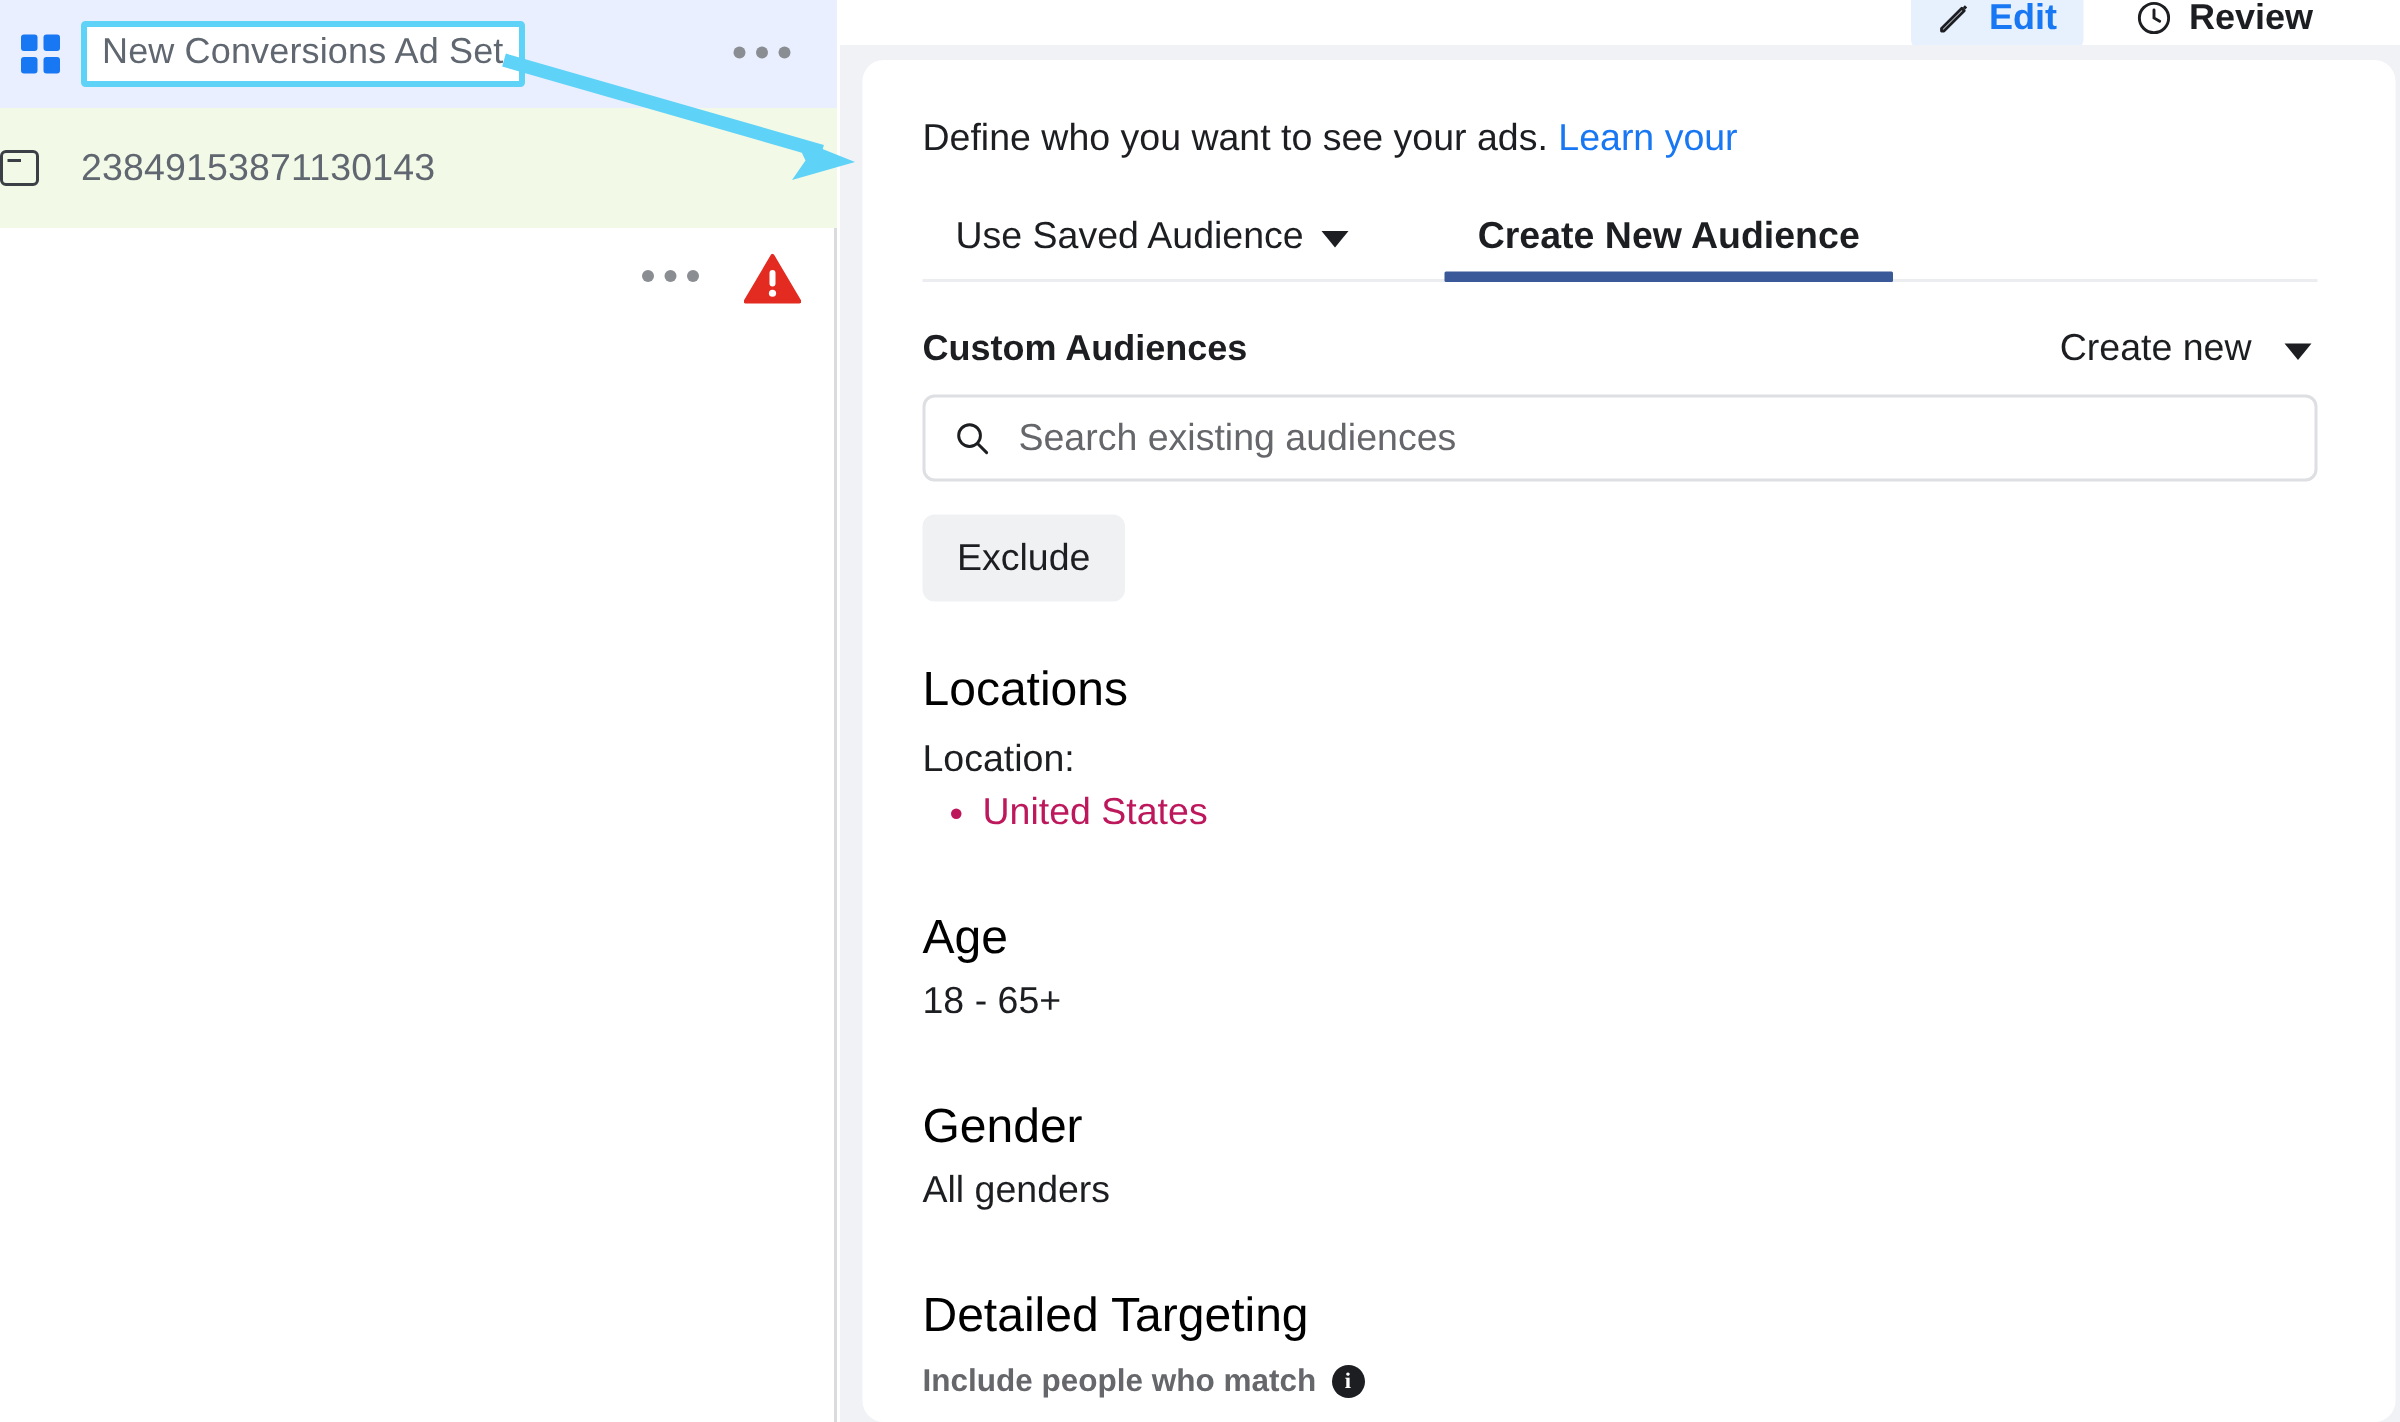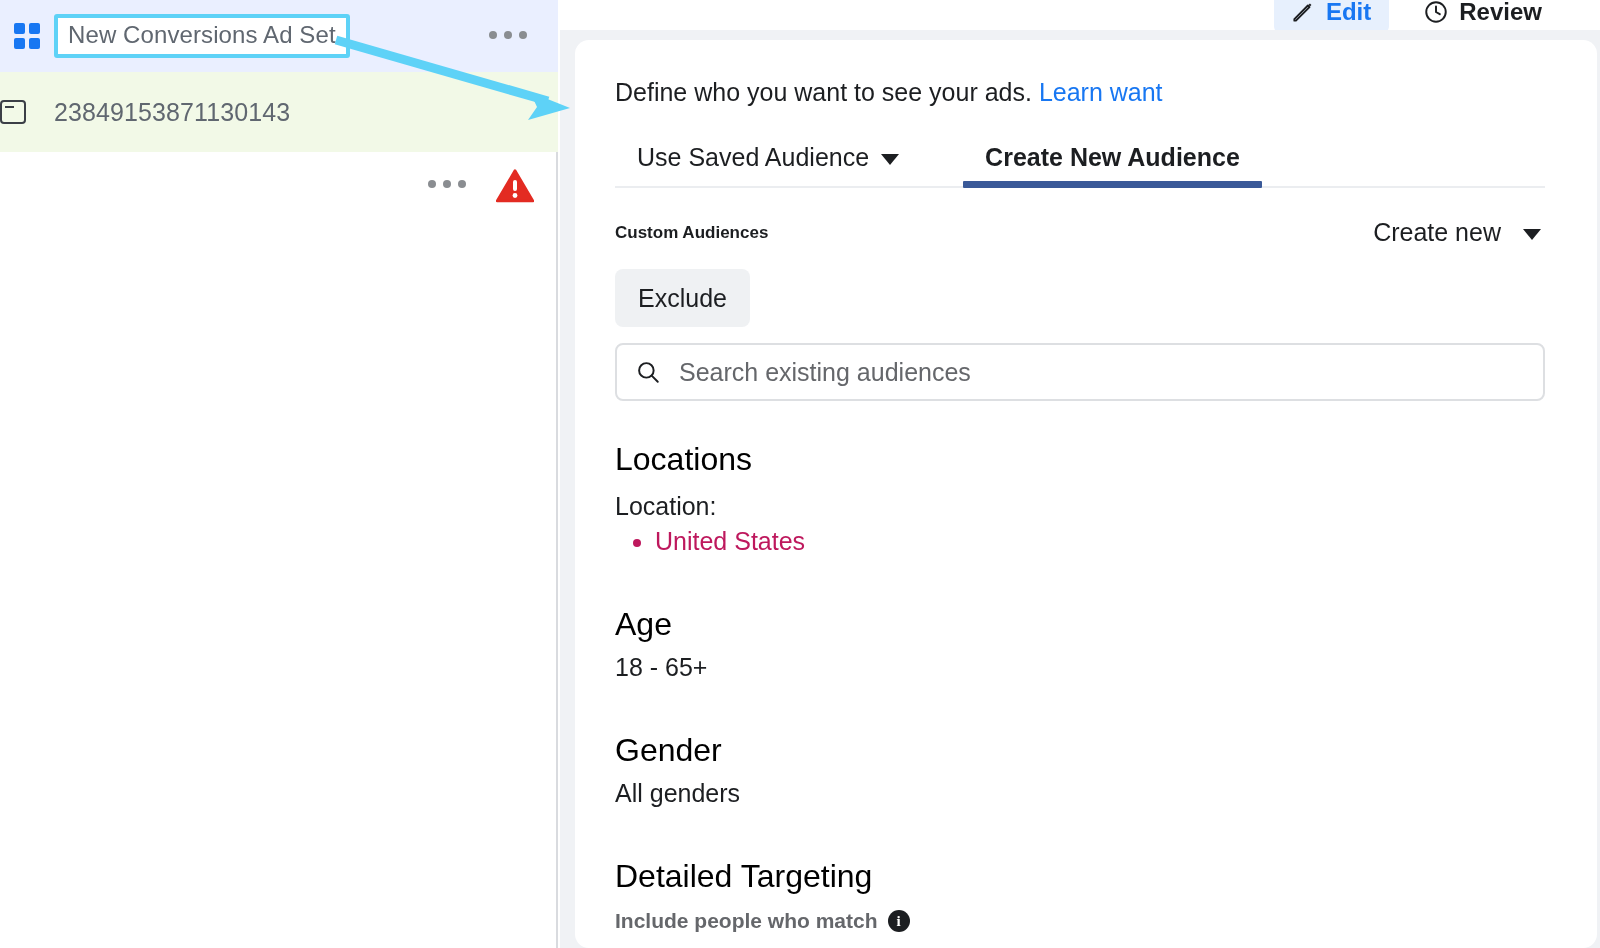--- a/index.html
+++ b/index.html
@@ -272,21 +272,21 @@
   
   #custom-aud-row {
     margin-top: 30px;
     margin-left: 8px;
     width: 930px;
     display: flex;
     align-items: center;
     justify-content: space-between;
   }
   #custom-aud-label {
-    font-size: 17px;
+    font-size: 24px;
     font-weight: bold;
     color: #1c1e21;
   }
   #create-new-btn {
     display: flex;
     align-items: center;
     gap: 22px;
     font-size: 25px;
     color: #1c1e21;
     padding-right: 4px;
@@ -437,53 +437,53 @@
       </svg>
       <span>Review</span>
     </div>
   </div>
 
   <div id="audience-card">
 
 
     <div id="audience-subtitle">
       <span>Define who you want to see your ads.</span>
-      <span id="learn-more-link">Learn want</span>
+      <span id="learn-more-link">Learn your</span>
     </div>
 
     <div id="tabs-row">
       <div class="tab">
         <span>Use Saved Audience</span>
         <span class="chev"></span>
       </div>
       <div class="tab active">
         <span>Create New Audience</span>
       </div>
     </div>
 
     <div id="custom-aud-row">
       <span id="custom-aud-label">Custom Audiences</span>
       <div id="create-new-btn">
         <span>Create new</span>
         <span class="chev"></span>
       </div>
-    </div>
-
-    <div id="exclude-button">
-      <span>Exclude</span>
     </div>
 
     <div id="search-box">
       <svg width="26" height="26" viewBox="0 0 24 24">
         <circle cx="10.5" cy="10.5" r="6.7" fill="none" stroke="#1c1e21" stroke-width="1.8"></circle>
         <path d="M15.4 15.4 L21 21" stroke="#1c1e21" stroke-width="1.8" stroke-linecap="round"></path>
       </svg>
       <span id="search-placeholder">Search existing audiences</span>
     </div>
 
+    <div id="exclude-button">
+      <span>Exclude</span>
+    </div>
+
     <div class="section-title" id="locations-title">Locations</div>
     <div class="section-value" id="location-label">Location:</div>
     <ul class="bullet-list">
       <li>United States</li>
     </ul>
 
     <div class="section-title" id="age-title">Age</div>
     <div class="section-value" id="age-value">18 - 65+</div>
 
     <div class="section-title" id="gender-title">Gender</div>

